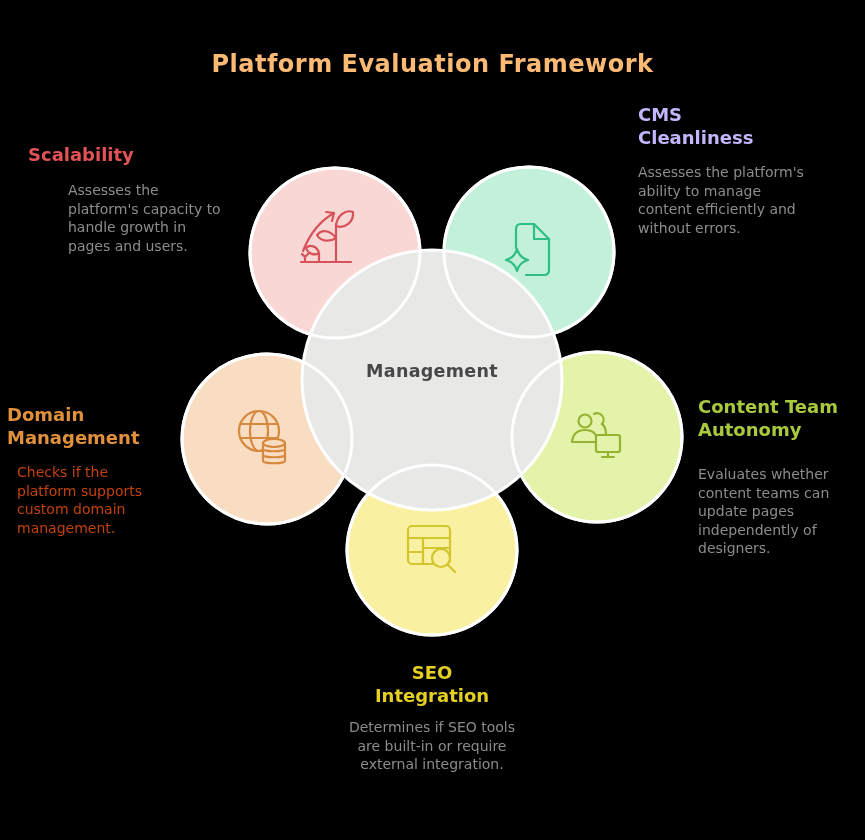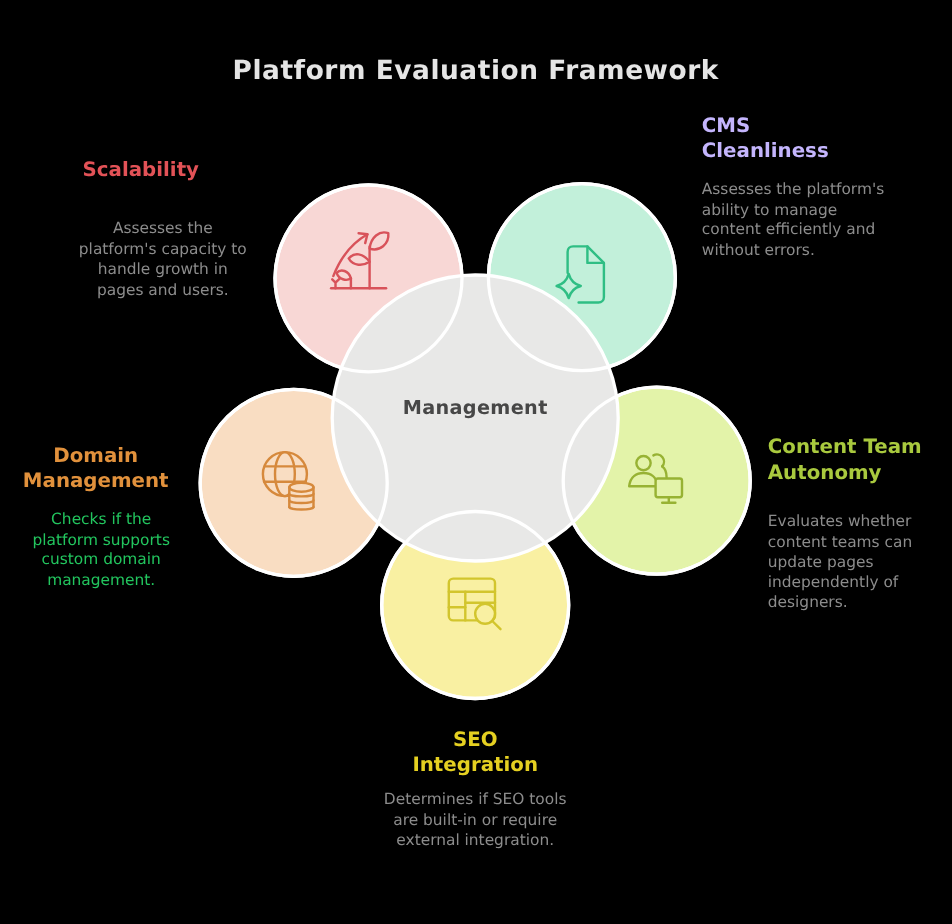--- a/index.html
+++ b/index.html
@@ -12,21 +12,21 @@
     font-size:24px;font-weight:bold;letter-spacing:0.5px;
   }
   .heading{
     position:absolute;font-size:18px;font-weight:bold;line-height:1.3;
   }
   .heading span{display:block;}
   .heading span:empty{display:none;}
   .desc{
     position:absolute;font-size:14px;line-height:1.33;
   }
-  .align-r{text-align:center;}
+  .align-r{text-align:left;}
   .align-l{text-align:left;}
   .align-c{text-align:center;}
   
   #h-scalability{left:28px;top:143px;width:200px;}
   #d-scalability{left:68px;top:181px;width:160px;}
   #h-cms{left:638px;top:103px;width:200px;}
   #d-cms{left:638px;top:163px;width:178px;}
   #h-content{left:698px;top:395px;width:165px;}
   #d-content{left:698px;top:465px;width:152px;}
   #h-seo{left:332px;top:661px;width:200px;}
@@ -105,30 +105,30 @@
       <path d="M1 7 H23 V26 H1 Z" stroke="none" fill="#f9ddc2"></path>
       <ellipse cx="12" cy="7" rx="11" ry="4" fill="#f9ddc2"></ellipse>
       <path d="M1 7 V25 M23 7 V25"></path>
       <path d="M1 25 C1 28 23 28 23 25"></path>
       <path d="M1 13 C1 16 23 16 23 13"></path>
       <path d="M1 19 C1 22 23 22 23 19"></path>
     </g>
   </g>
 </svg>
 
-<div class="title" style="color: #e5e5e5;">Platform Evaluation Framework</div>
+<div class="title" style="color: #fdba74;">Platform Evaluation Framework</div>
 
 <div class="center-label" style="color: rgb(71, 71, 71);">
   <span>Management</span>
 </div>
 
 <div id="h-scalability" class="heading align-r" style="color: rgb(226, 82, 87);">
   <span>Scalability</span>
 </div>
-<div id="d-scalability" class="desc align-r" style="color: rgb(140, 140, 140); margin-top: 18px;">Assesses the platform's capacity to handle growth in pages and users.</div>
+<div id="d-scalability" class="desc align-r" style="color: rgb(140, 140, 140);">Assesses the platform's capacity to handle growth in pages and users.</div>
 
 <div id="h-cms" class="heading align-l" style="color: #c4b5fd;">
   <span>CMS</span>
     <span>Cleanliness</span>
 </div>
 <div id="d-cms" class="desc align-l" style="color: rgb(140, 140, 140);">Assesses the platform's ability to manage content efficiently and without errors.</div>
 
 <div id="h-content" class="heading align-l" style="color: rgb(169, 201, 62);">
   <span>Content Team</span>
     <span>Autonomy</span>
@@ -138,13 +138,13 @@
 <div id="h-seo" class="heading align-c" style="color: rgb(229, 208, 33);">
   <span>SEO</span>
     <span>Integration</span>
 </div>
 <div id="d-seo" class="desc align-c" style="color: rgb(140, 140, 140);">Determines if SEO tools are built-in or require external integration.</div>
 
 <div id="h-domain" class="heading align-r" style="color: rgb(225, 145, 60);">
   <span>Domain</span>
     <span>Management</span>
 </div>
-<div id="d-domain" class="desc align-r" style="color: #22c55e;">Checks if the platform supports custom domain management.</div>
+<div id="d-domain" class="desc align-r" style="color: #c2410c;">Checks if the platform supports custom domain management.</div>
 
 </body></html>

